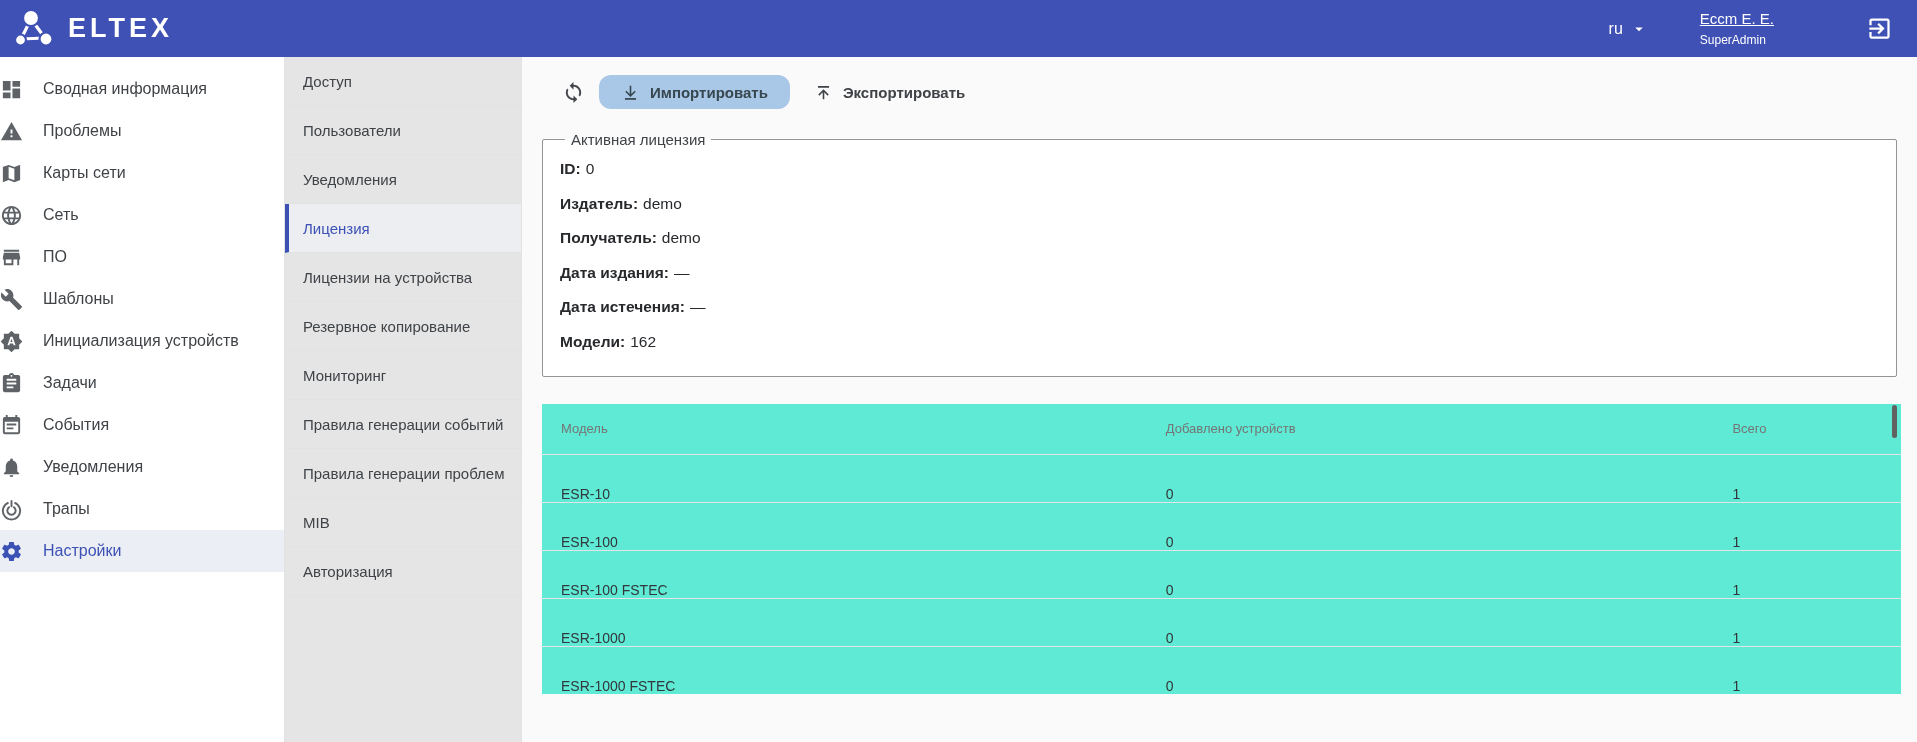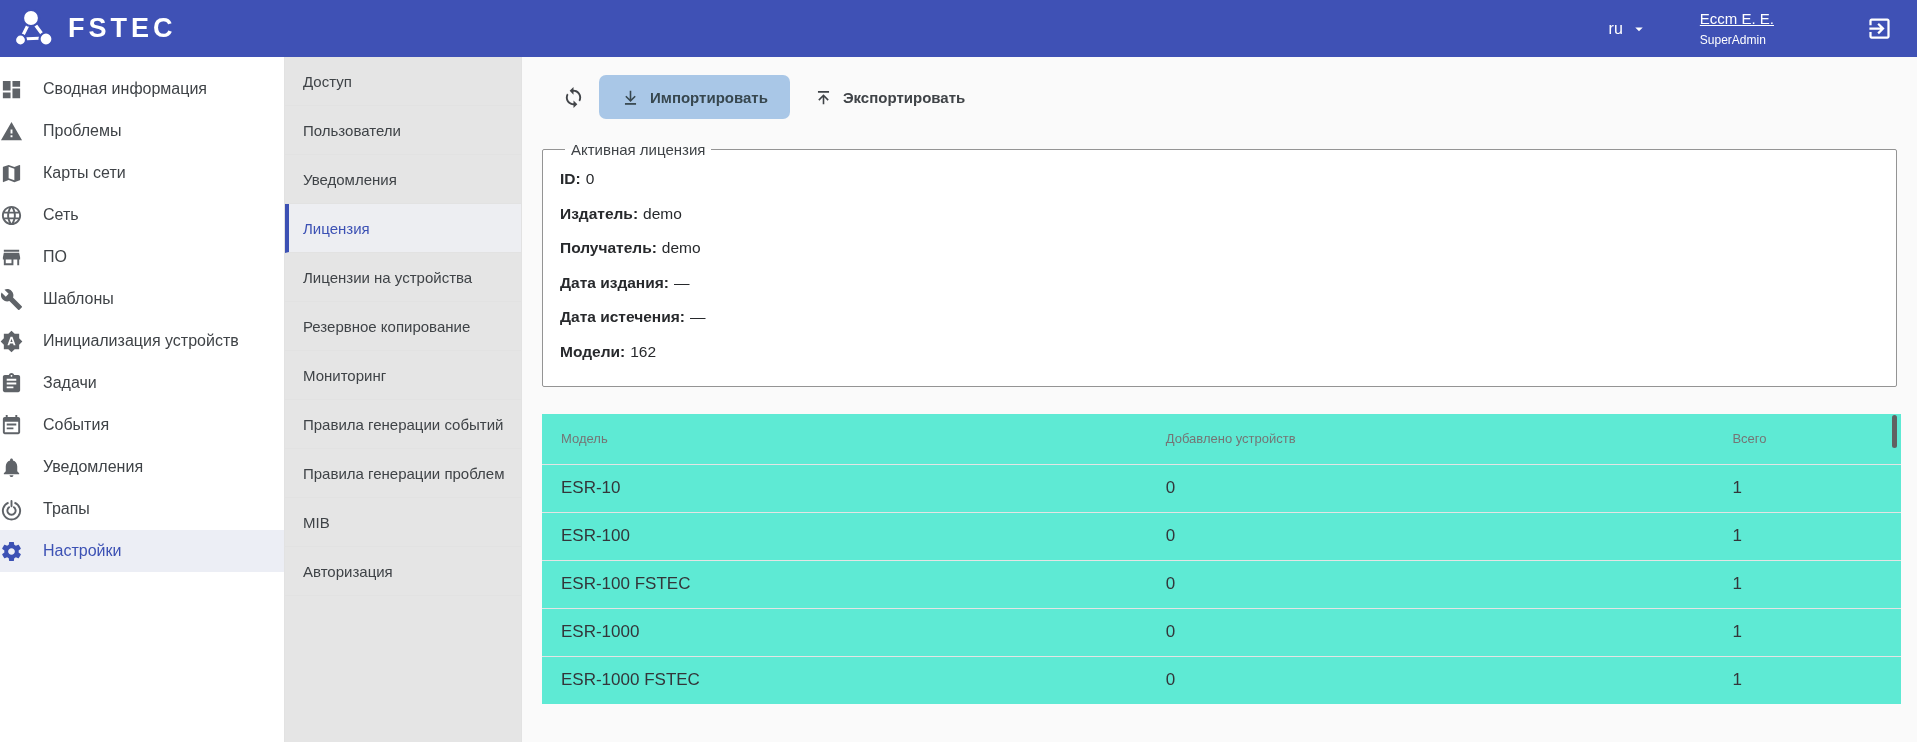--- a/index.html
+++ b/index.html
@@ -33,58 +33,58 @@
   
   .submenu { width:238px; background:#e5e5e5; border-left:1px solid #e2e2e2; border-right:1px solid #e2e2e2; flex:none; }
   .submenu-item { height:49px; display:flex; align-items:center; padding-left:18px; font-size:15px; color:#3f4347; border-bottom:1px solid #e2e2e2; cursor:pointer; }
   .submenu-item.active { background:#edeef2; color:#3c51b4; border-left:4px solid #3c51b4; padding-left:14px; }
 
   
   .content { flex:1; background:#fafafa; position:relative; overflow:hidden; }
   .toolbar { display:flex; align-items:center; padding:18px 0 0 40px; }
   .refresh-btn { background:none; border:none; cursor:pointer; padding:0; margin-right:14px; display:flex; }
   .refresh-btn svg { width:23px; height:23px; fill:#424549; }
-  .btn { display:flex; align-items:center; gap:10px; height:44px; border:none; border-radius:7px; font-size:15px; font-weight:bold; font-family:"Liberation Sans", sans-serif; cursor:pointer; }
+  .btn { display:flex; align-items:center; gap:10px; height:34px; border:none; border-radius:12px; font-size:15px; font-weight:bold; font-family:"Liberation Sans", sans-serif; cursor:pointer; }
   .btn svg { width:19px; height:19px; }
   .btn-import { background:#a9c7e7; color:#37474f; padding:0 22px; }
   .btn-import svg { fill:#37474f; }
   .btn-export { background:transparent; color:#3f4347; padding:0 16px; margin-left:8px; }
   .btn-export svg { fill:#3f4347; }
 
   
   .license-box { margin:22px 20px 0 20px; border:1px solid #949494; border-radius:2px; background:#fff; padding:4px 16px 16px 17px; }
   .license-box legend { font-size:15px; color:#3f4347; padding:0 6px; margin-left:5px; }
   .lic-line { font-size:15.5px; color:#27292c; line-height:34.6px; }
   .lic-line b { margin-right:5px; }
 
   
   .models-table { margin:27px 16px 0 20px; background:#5eead4; position:relative; }
   .t-header { height:50px; display:flex; align-items:center; font-size:13px; color:#757575; }
-  .t-row { height:48px; display:flex; align-items:center; font-size:17px; color:#33363a; border-top:1px solid #e4e4e4; }
+  .t-row { height:48px; display:flex; align-items:flex-end; font-size:14px; color:#33363a; border-top:1px solid #e4e4e4; }
   .c1 { width:45.9%; padding-left:19px; }
   .c2 { width:41.7%; }
   .c3 { flex:1; }
   .scroll-thumb { position:absolute; top:1px; right:4px; width:5px; height:33px; background:#616161; border-radius:3px; cursor:pointer; }
 </style>
 </head>
 <body>
 
 <header class="header">
   <div class="logo">
     <svg class="logo-mark" viewBox="0 0 44 40">
       <g stroke="#fff" stroke-width="3.2" fill="none">
         <path d="M17 10 L7 30 M17 10 L31 29 M7 30 L31 29"></path>
       </g>
       <g fill="#fff" stroke="#3f51b5" stroke-width="2.2">
         <circle cx="17" cy="9" r="8"></circle>
         <circle cx="6.5" cy="31" r="5.5"></circle>
         <circle cx="32" cy="30" r="6.5"></circle>
       </g>
     </svg>
-    <span class="logo-text">FSTEC</span>
+    <span class="logo-text">ELTEX</span>
   </div>
   <div class="header-right">
     <div class="lang">
       <span>ru</span>
       <svg viewBox="0 0 24 24">
           <path d="M7 10l5 5 5-5z"></path>
         </svg>
     </div>
     <div class="user-block">
       <span class="user-name">Eccm E. E.</span>

